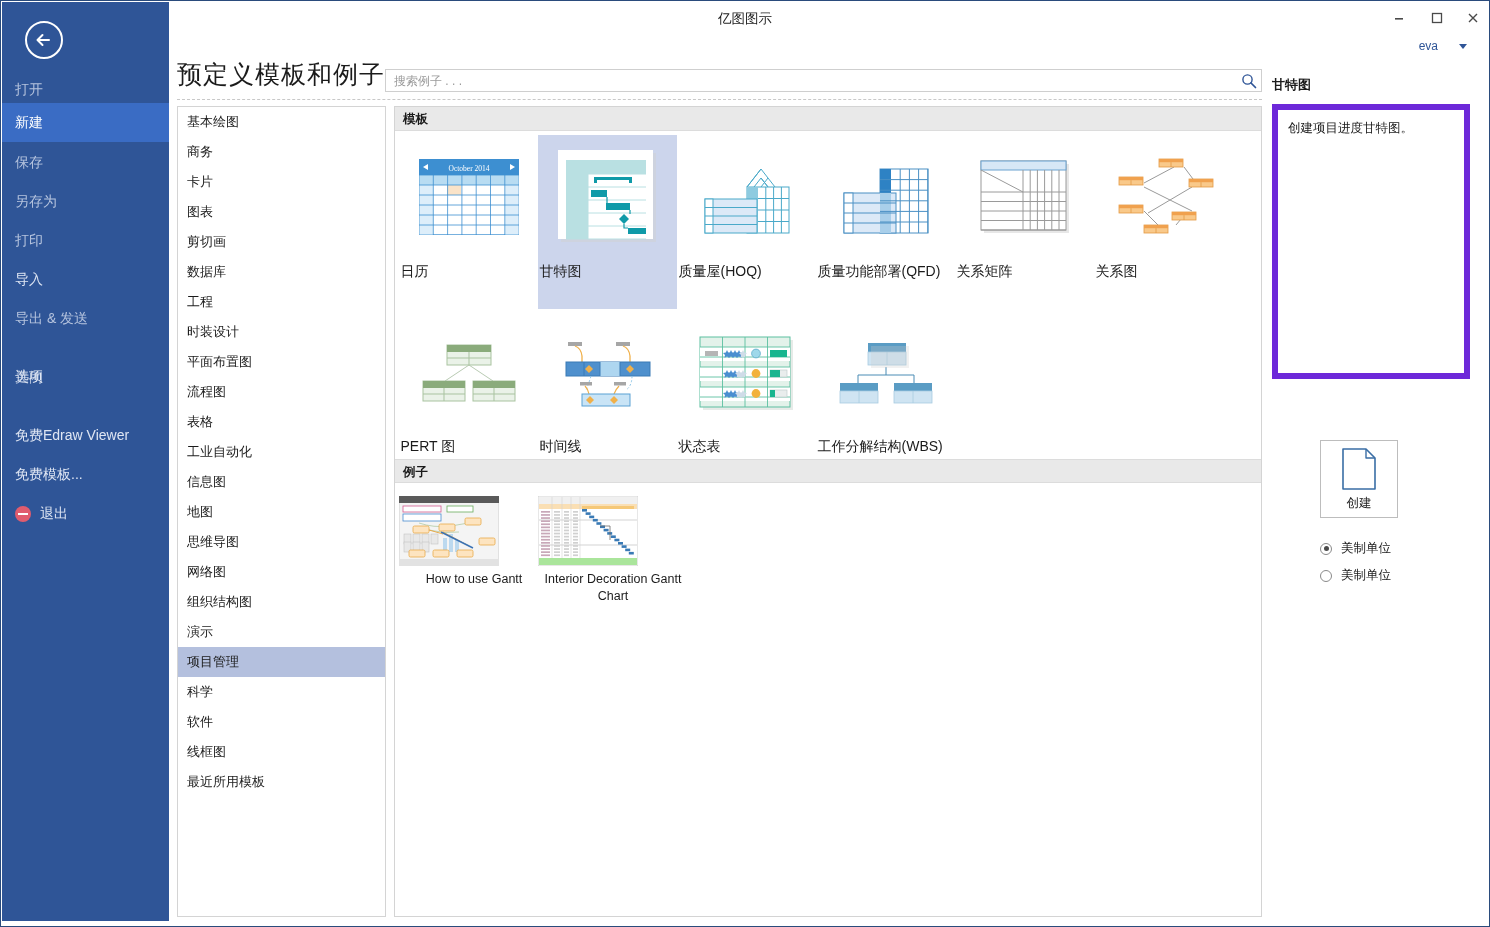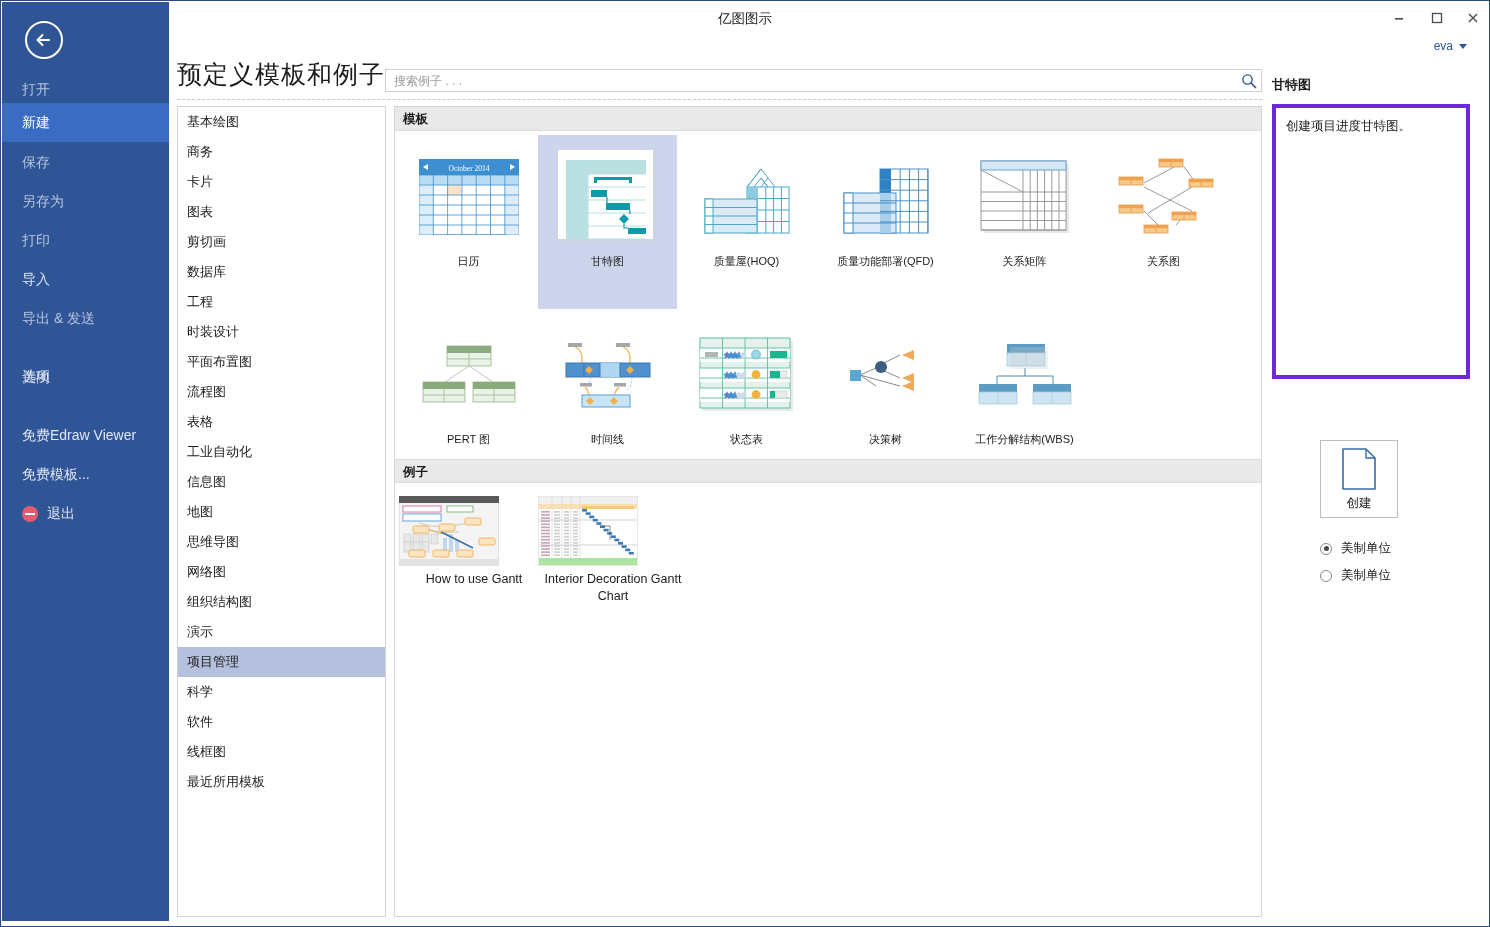--- a/index.html
+++ b/index.html
@@ -39,21 +39,21 @@
     position:absolute; left:1px; top:1px; width:167px; height:919px;
     background:#2f5597;
   }
   #back-btn {
     position:absolute; left:22px; top:18px; width:40px; height:40px;
     cursor:pointer;
   }
   .side-item {
     position:absolute; left:0; width:167px; height:39px;
     display:flex; align-items:center;
-    padding-left:20px;
+    padding-left:13px;
     font-size:14px; color:#dfe6f3; cursor:pointer;
   }
   .side-item.dim { color:#b6c4de; }
   .side-item.active { background:#3a6cc4; color:#ffffff; }
   #exit-icon {
     width:16px; height:16px; border-radius:50%;
     background:#e05c6e; margin-right:9px; position:relative; flex:none;
   }
   #exit-icon::after {
     content:""; position:absolute; left:3px; top:7px; width:10px; height:2px;
@@ -78,21 +78,21 @@
   #search-icon {
     position:absolute; right:4px; top:3px; width:16px; height:16px; cursor:pointer;
   }
   #header-divider {
     position:absolute; left:176px; top:98px; width:1085px; height:1px;
     border-top:1px dashed #c8c8c8;
   }
   #eva-label {
     position:absolute; right:22px; top:38px;
     font-size:12px; color:#2f5597; cursor:pointer;
-    display:flex; align-items:center; gap:6px;
+    display:flex; align-items:center; gap:21px;
   }
   #eva-caret {
     width:0;height:0;border-left:4px solid transparent;border-right:4px solid transparent;
     border-top:5px solid #2f5597;
   }
 
   
   #category-panel {
     position:absolute; left:176px; top:105px; width:209px; height:811px;
     border:1px solid #d4d4d4; background:#fff; overflow:hidden;
@@ -117,39 +117,39 @@
   .tile {
     width:139px; height:0; 
     display:flex; flex-direction:column; align-items:center;
     cursor:pointer; padding-top:12px;
   }
   .tile.row1 { height:174px; }
   .tile.row2 { height:142px; }
   .tile.selected { background:#ccd5ec; }
   .thumb { display:flex; align-items:center; justify-content:center; }
   .tile-label {
-    font-size:11px; color:#1b1b1b; text-align:center; line-height:17px;
-    margin-top:6px; width:136px;
+    font-size:14px; color:#1b1b1b; line-height:17px;
+    margin-top:16px; width:136px;
   }
   .ex-tile {
     width:139px; height:0; padding-top:8px;
     display:flex; flex-direction:column; align-items:flex-start; cursor:pointer;
   }
   .ex-tile { height:150px; }
   .ex-label {
     font-size:12.5px; color:#1b1b1b; text-align:center; line-height:17px;
     margin-top:4px; width:150px;
   }
 
   
   #right-panel { position:absolute; left:1271px; top:75px; width:210px; }
   #right-title { font-size:13px; font-weight:bold; color:#1b1b1b; }
   #desc-box {
     margin-top:10px; width:198px; height:275px;
-    border:4px solid #6d28d9; background:#fff;
+    border:6px solid #6d28d9; background:#fff;
     padding:9px 10px; font-size:12.5px; color:#1b1b1b; line-height:18px;
   }
   #create-btn {
     position:absolute; left:48px; top:364px; width:78px; height:78px;
     border:1px solid #bdbdbd; background:#fff; cursor:pointer;
     display:flex; flex-direction:column; align-items:center; justify-content:center;
   }
   #create-label { font-size:12.5px; color:#1b1b1b; margin-top:4px; }
   .radio-row {
     position:absolute; left:48px; display:flex; align-items:center;
@@ -556,35 +556,20 @@
       <circle cx="57" cy="37.5" r="4.4" fill="#f2b23c"></circle>
       <circle cx="57" cy="57.5" r="4.4" fill="#f2b23c"></circle>
       <rect x="71" y="14" width="17" height="7" fill="#19b58f"></rect>
       <rect x="71" y="34" width="17" height="7" fill="#e9eded" stroke="#c3cdcd" stroke-width="0.7"></rect>
       <rect x="71" y="34" width="10" height="7" fill="#19b58f"></rect>
       <rect x="71" y="54" width="17" height="7" fill="#e9eded" stroke="#c3cdcd" stroke-width="0.7"></rect>
       <rect x="71" y="54" width="5" height="7" fill="#19b58f"></rect>
     </svg>
           </div>
           <div class="tile-label">状态表</div>
-        </div>
-        <div class="tile row2">
-          <div class="thumb" style="height: 100px;">
-    <svg width="96" height="70" viewBox="0 0 96 70">
-      <g stroke="#8a8a8a" stroke-width="1" fill="none">
-        <path d="M22 35 L38 28 M22 35 L38 46 M44 24 L62 15 M44 30 L62 38 M22 35 L62 46"></path>
-      </g>
-      <rect x="12" y="30" width="11" height="11" fill="#5aa8cf"></rect>
-      <circle cx="43" cy="27" r="6" fill="#3f5d81"></circle>
-      <path d="M76 10 L64 15 L76 20 Z" fill="#f0a85a"></path>
-      <path d="M76 33 L64 38 L76 43 Z" fill="#f0a85a"></path>
-      <path d="M76 41 L64 46 L76 51 Z" fill="#f0a85a"></path>
-    </svg>
-          </div>
-          <div class="tile-label">决策树</div>
         </div>
         <div class="tile row2">
           <div class="thumb" style="height: 100px;">
     <svg width="96" height="70" viewBox="0 0 96 70">
       <g stroke="#4a8cb5" stroke-width="1" fill="none">
         <path d="M48 28 V36 M20 36 H76 M20 36 V44 M76 36 V44"></path>
       </g>
       <g>
         <rect x="30" y="4" width="38" height="9" fill="#5a9cc4"></rect>
         <rect x="30" y="13" width="38" height="13" fill="#cfe4f2" stroke="#a8cbe0" stroke-width="0.8"></rect>

